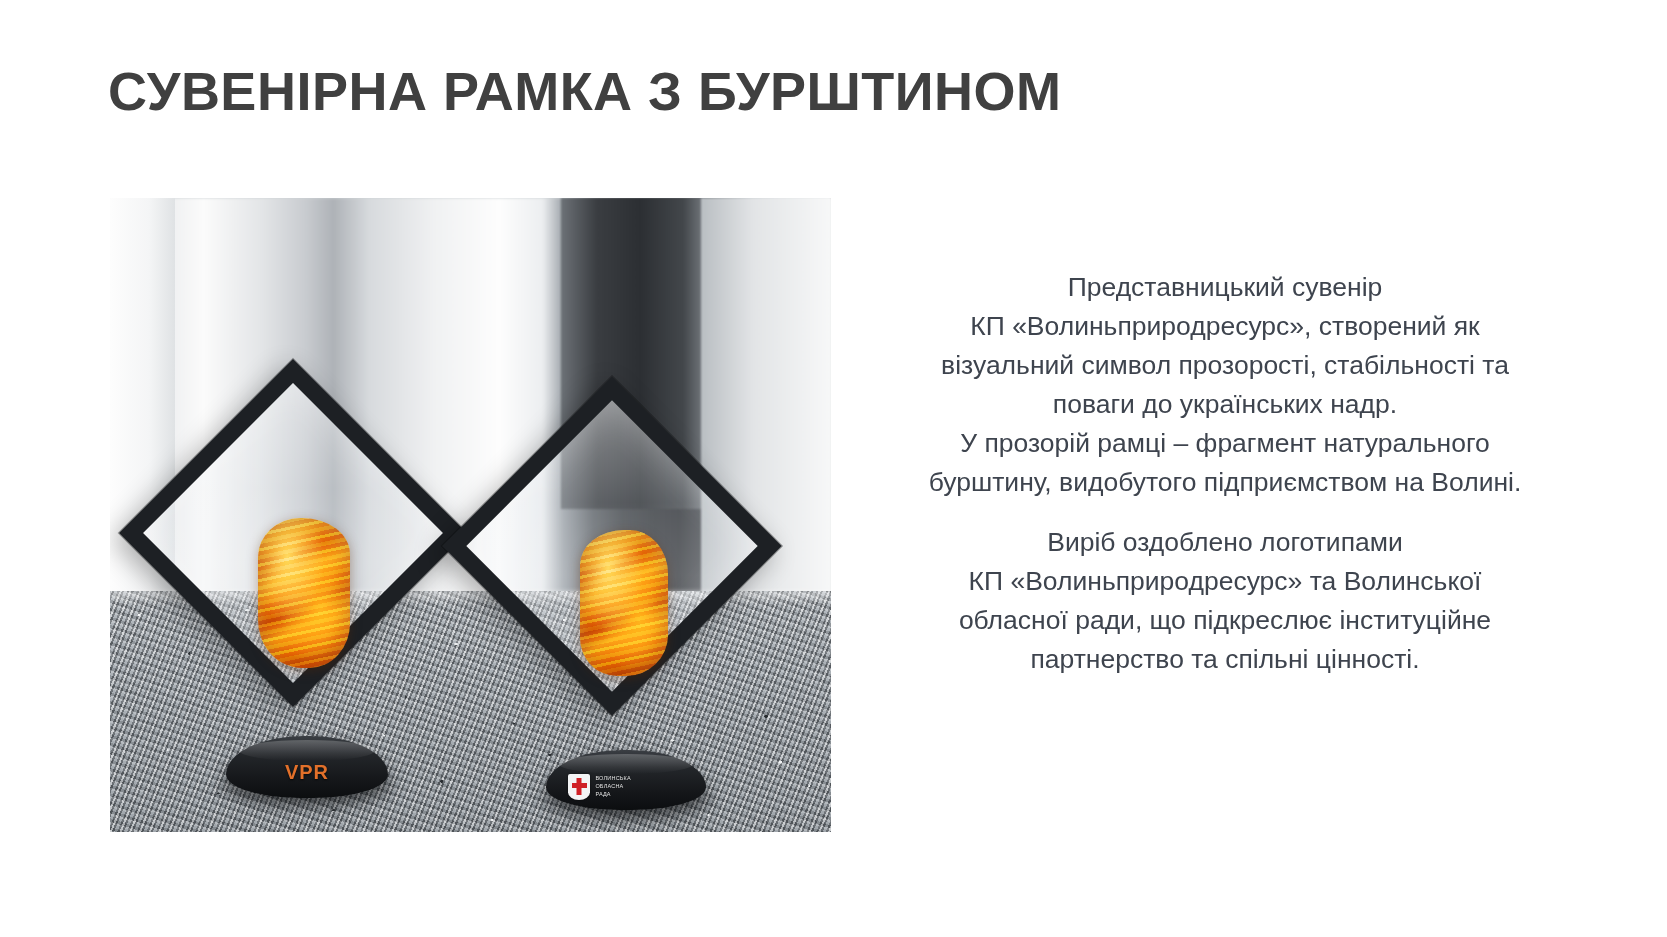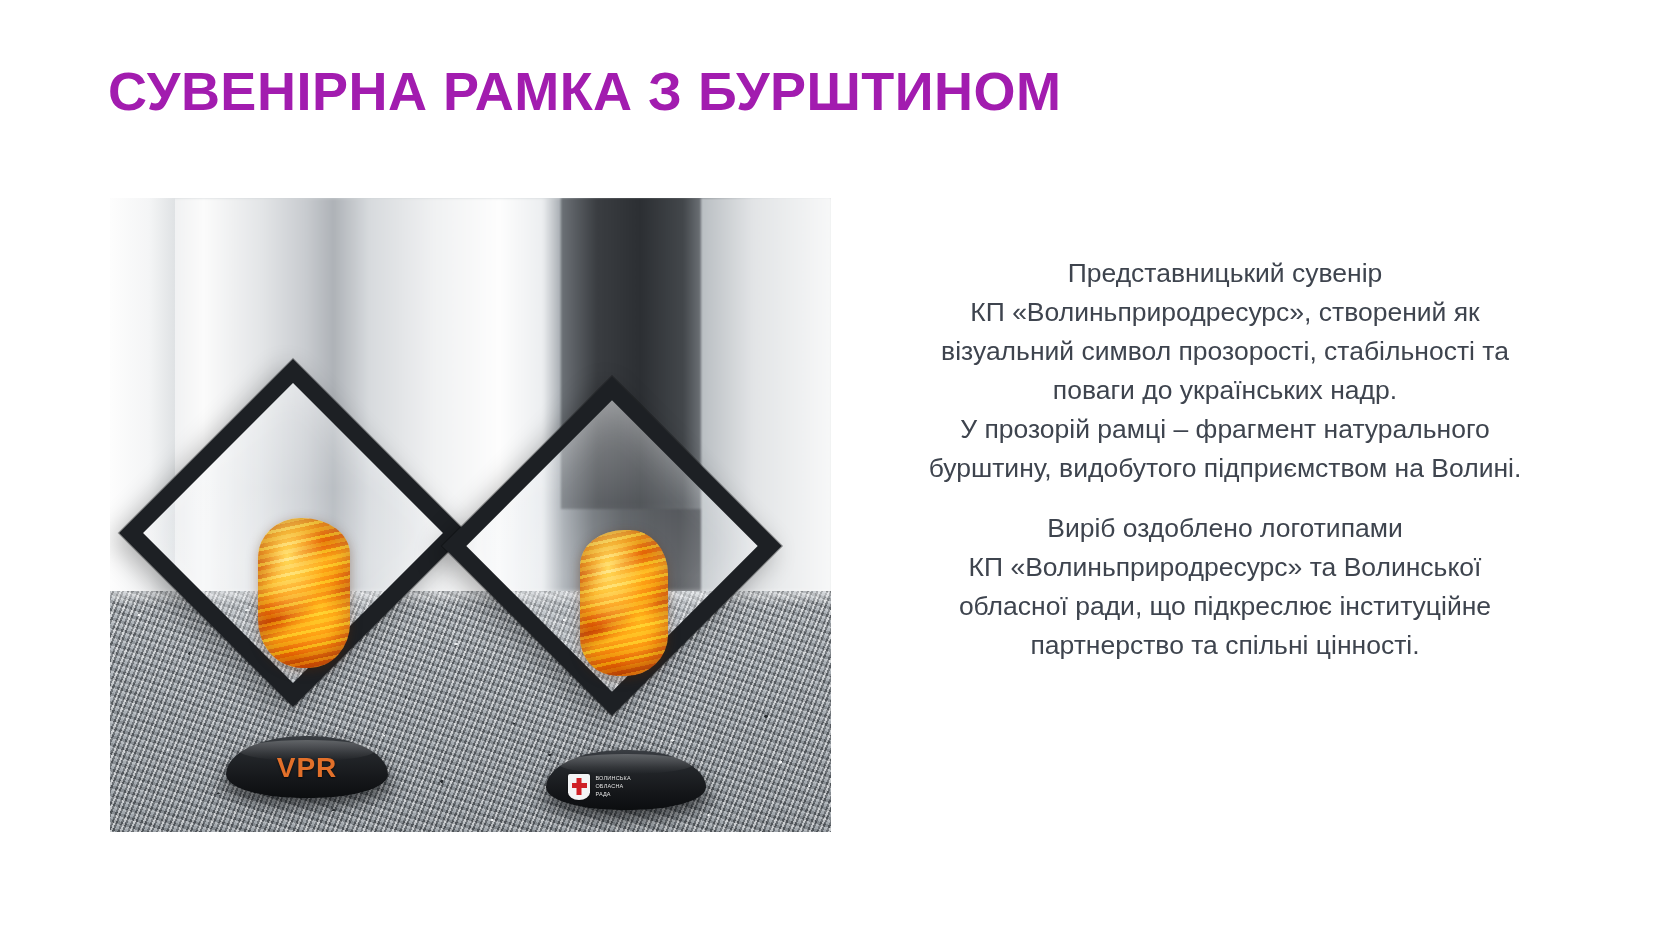--- a/index.html
+++ b/index.html
@@ -12,21 +12,21 @@
   }
 
   
   .slide-title {
     position: absolute;
     left: 108px;
     top: 62px;
     font-size: 54px;
     font-weight: 700;
     letter-spacing: 0.5px;
-    color: #a21caf;
+    color: #404040;
     white-space: nowrap;
     line-height: 1.1;
   }
 
   
   .photo {
     position: absolute;
     left: 110px;
     top: 198px;
     width: 721px;
@@ -208,21 +208,21 @@
     background: linear-gradient(180deg, rgba(255,255,255,.22), rgba(255,255,255,0));
     border-radius: 50%;
   }
   .base-logo-vpr {
     position: absolute;
     left: 0; right: 0;
     bottom: 22%;
     text-align: center;
     color: #E2702A;
     font-weight: 700;
-    font-size: 28px;
+    font-size: 20px;
     letter-spacing: 1px;
     text-shadow: 0 1px 2px rgba(0,0,0,.7);
   }
   .base-logo-council {
     position: absolute;
     left: 14%;
     bottom: 16%;
     display: flex;
     align-items: center;
     gap: 5px;
@@ -264,21 +264,21 @@
     position: absolute;
     border-radius: 50%;
     background: radial-gradient(ellipse at center, rgba(22,25,28,.58) 0%, rgba(22,25,28,.22) 52%, rgba(22,25,28,0) 78%);
     filter: blur(4px);
   }
 
   
   .copy {
     position: absolute;
     left: 880px;
-    top: 254px;
+    top: 268px;
     width: 690px;
     text-align: center;
     color: #3E444E;
     font-size: 26.5px;
     line-height: 39px;
   }
   .copy p + p { margin-top: 21px; }
 </style>
 </head>
 <body>

